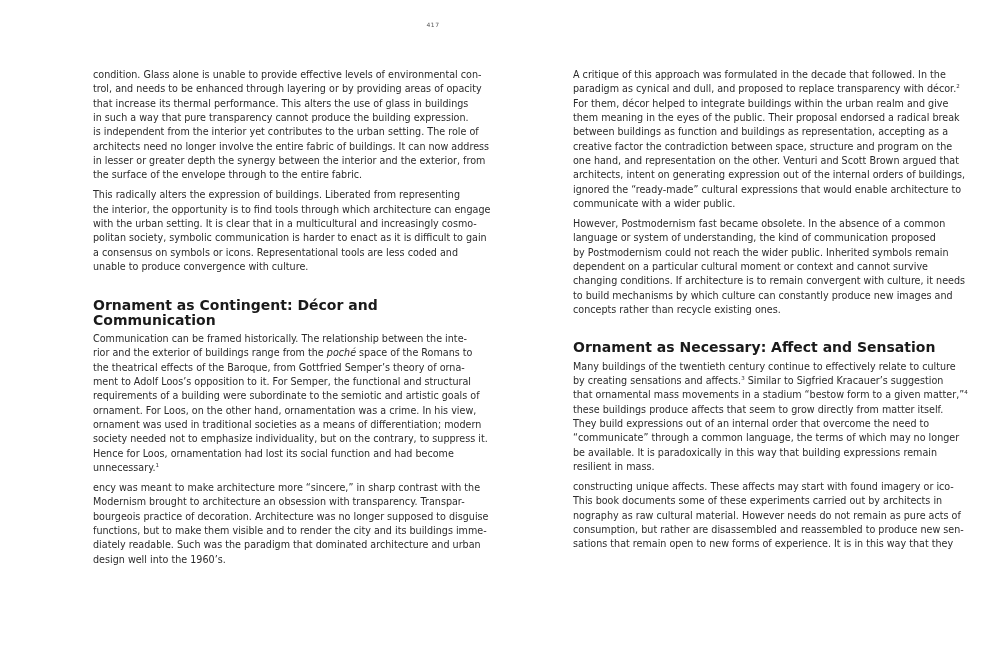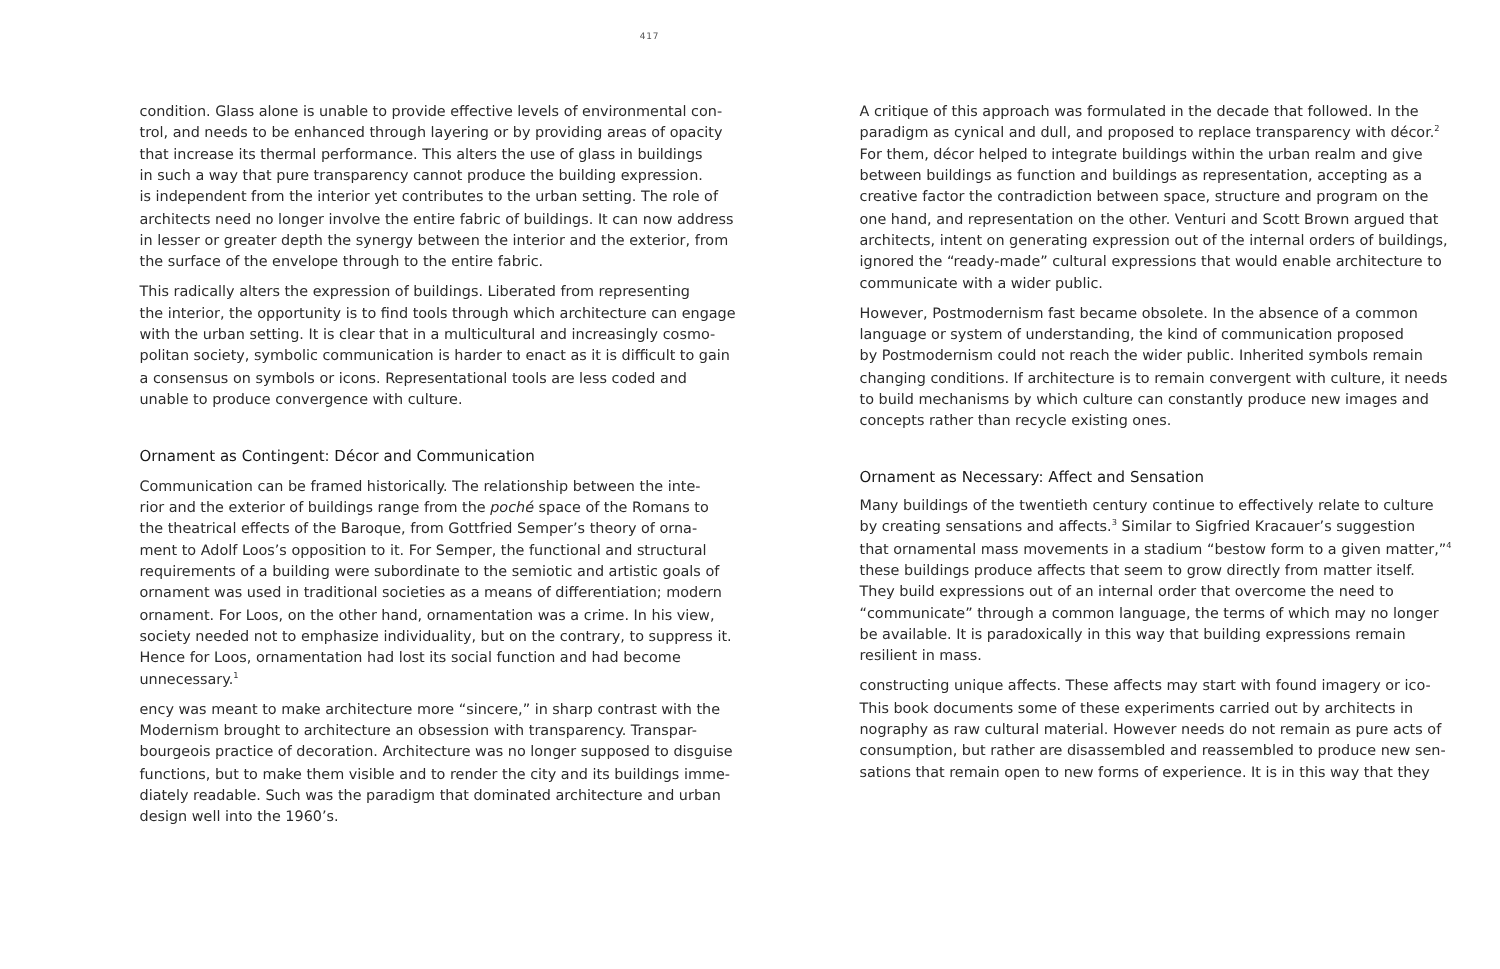--- a/index.html
+++ b/index.html
@@ -5,21 +5,21 @@
     html, body { margin: 0; padding: 0; background: #ffffff; }
     body { width: 1000px; height: 646px; position: relative; overflow: hidden;
            font-family: "DejaVu Sans", sans-serif; color: #2b2b2b; }
     .folio { position: absolute; top: 21px; left: 0; width: 866px; text-align: center;
              font-size: 6px; color: #555; letter-spacing: 0.5px; }
     .col { position: absolute; top: 68px; width: 380px; font-size: 9.6px; line-height: 14.35px; }
     .col.left { left: 93px; }
     .col.right { left: 573px; }
     .line { white-space: nowrap; display: block; height: 14.35px; }
     .para { margin: 0 0 5.5px 0; }
-    .heading { font-weight: normal; color: #1a1a1a; margin-top: 22px; margin-bottom: 5px; font-size: 10px; }
+    .heading { font-weight: bold; color: #1a1a1a; margin-top: 22px; margin-bottom: 5px; font-size: 14px; }
     sup { font-size: 5.5px; vertical-align: 4px; line-height: 0; }
     em { font-style: italic; }
   </style>
 </head>
 <body>
 
 <div class="folio">417</div>
 
 <div class="col left">
   <div class="para">
@@ -40,52 +40,54 @@
     <span class="line">a consensus on symbols or icons. Representational tools are less coded and</span>
     <span class="line">unable to produce convergence with culture.</span>
   </div>
   <div class="heading" style="margin-top:24px;">Ornament as Contingent: Décor and Communication</div>
   <div class="para">
     <span class="line">Communication can be framed historically. The relationship between the inte-</span>
     <span class="line"><span>rior and the exterior of buildings range from the </span><em>poché</em><span> space of the Romans to</span></span>
     <span class="line">the theatrical effects of the Baroque, from Gottfried Semper’s theory of orna-</span>
     <span class="line">ment to Adolf Loos’s opposition to it. For Semper, the functional and structural</span>
     <span class="line">requirements of a building were subordinate to the semiotic and artistic goals of</span>
+    <span class="line">ornament. For Loos, on the other hand, ornamentation was a crime. In his view,</span>
     <span class="line">ornament was used in traditional societies as a means of differentiation; modern</span>
-    <span class="line">ornament. For Loos, on the other hand, ornamentation was a crime. In his view,</span>
     <span class="line">society needed not to emphasize individuality, but on the contrary, to suppress it.</span>
     <span class="line">Hence for Loos, ornamentation had lost its social function and had become</span>
     <span class="line"><span>unnecessary.</span><sup>1</sup></span>
   </div>
   <div class="para">
     <span class="line">ency was meant to make architecture more “sincere,” in sharp contrast with the</span>
     <span class="line">Modernism brought to architecture an obsession with transparency. Transpar-</span>
     <span class="line">bourgeois practice of decoration. Architecture was no longer supposed to disguise</span>
     <span class="line">functions, but to make them visible and to render the city and its buildings imme-</span>
     <span class="line">diately readable. Such was the paradigm that dominated architecture and urban</span>
     <span class="line">design well into the 1960’s.</span>
   </div>
 </div>
 
 <div class="col right">
   <div class="para">
     <span class="line">A critique of this approach was formulated in the decade that followed. In the</span>
     <span class="line"><span>paradigm as cynical and dull, and proposed to replace transparency with décor.</span><sup>2</sup></span>
     <span class="line">For them, décor helped to integrate buildings within the urban realm and give</span>
+    <span class="line">them meaning in the eyes of the public. Their proposal endorsed a radical break</span>
     <span class="line">between buildings as function and buildings as representation, accepting as a</span>
     <span class="line">creative factor the contradiction between space, structure and program on the</span>
     <span class="line">one hand, and representation on the other. Venturi and Scott Brown argued that</span>
     <span class="line">architects, intent on generating expression out of the internal orders of buildings,</span>
     <span class="line">ignored the “ready-made” cultural expressions that would enable architecture to</span>
     <span class="line">communicate with a wider public.</span>
   </div>
   <div class="para">
     <span class="line">However, Postmodernism fast became obsolete. In the absence of a common</span>
     <span class="line">language or system of understanding, the kind of communication proposed</span>
     <span class="line">by Postmodernism could not reach the wider public. Inherited symbols remain</span>
+    <span class="line">dependent on a particular cultural moment or context and cannot survive</span>
     <span class="line">changing conditions. If architecture is to remain convergent with culture, it needs</span>
     <span class="line">to build mechanisms by which culture can constantly produce new images and</span>
     <span class="line">concepts rather than recycle existing ones.</span>
   </div>
   <div class="heading" style="margin-top:23px;">Ornament as Necessary: Affect and Sensation</div>
   <div class="para">
     <span class="line">Many buildings of the twentieth century continue to effectively relate to culture</span>
     <span class="line"><span>by creating sensations and affects.</span><sup>3</sup><span> Similar to Sigfried Kracauer’s suggestion</span></span>
     <span class="line"><span>that ornamental mass movements in a stadium “bestow form to a given matter,”</span><sup>4</sup></span>
     <span class="line">these buildings produce affects that seem to grow directly from matter itself.</span>

